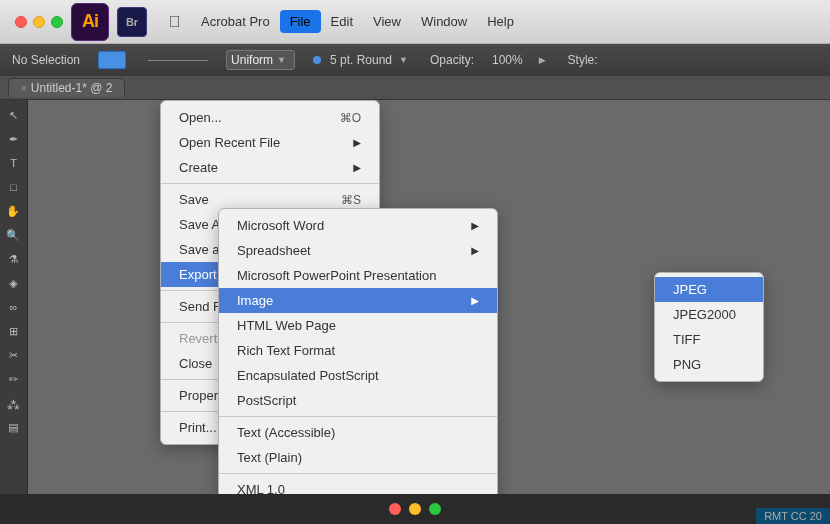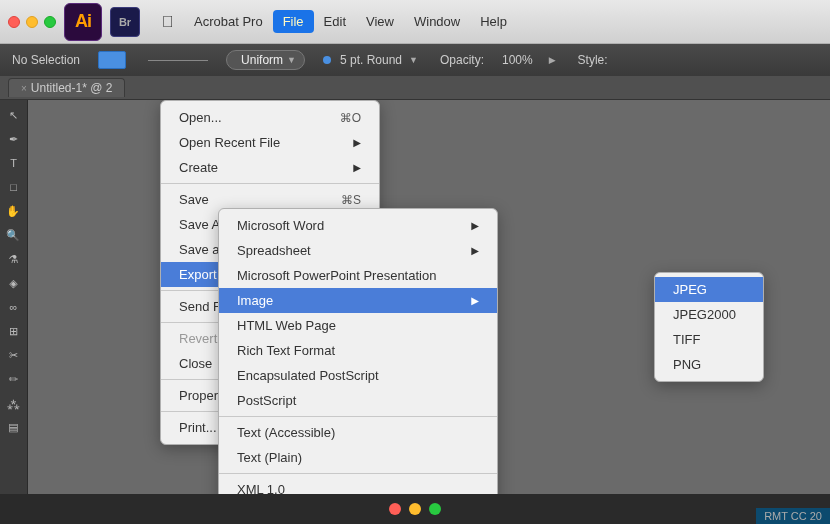--- a/index.html
+++ b/index.html
@@ -11,21 +11,21 @@
       font-size: 13px;
       background: #3a3a3a;
     }
 
     
     .title-bar {
       height: 44px;
       background: linear-gradient(to bottom, #e8e8e8, #d0d0d0);
       display: flex;
       align-items: center;
-      padding: 0 8px;
+      padding: 0 15px;
       border-bottom: 1px solid #b0b0b0;
       position: relative;
       z-index: 100;
     }
     .traffic-lights {
       display: flex;
       gap: 6px;
       align-items: center;
       margin-right: 8px;
     }
@@ -74,21 +74,21 @@
     .menu-item {
       padding: 4px 10px;
       border-radius: 4px;
       cursor: pointer;
       font-size: 13px;
       color: #333;
       white-space: nowrap;
     }
     .menu-item.active {
       background: #1a73e8;
-      color: #fef9c3;
+      color: #000000;
     }
     .apple-menu {
       font-size: 16px;
       padding: 4px 10px;
       color: #333;
       cursor: pointer;
     }
 
     
     .toolbar {
@@ -101,24 +101,24 @@
       position: relative;
     }
     .toolbar-label {
       color: #ccc;
       font-size: 12px;
       padding: 2px 4px;
     }
     .toolbar-select {
       background: #555;
       border: 1px solid #777;
-      border-radius: 10px;
+      border-radius: 3px;
       color: #eee;
       font-size: 12px;
-      padding: 2px 8px 2px 14px;
+      padding: 2px 8px 2px 4px;
       display: flex; align-items: center; gap: 4px;
     }
     .toolbar-dot {
       width: 8px; height: 8px;
       border-radius: 50%;
       background: #4a90e2;
       margin-right: 2px;
     }
     .toolbar-opacity {
       color: #ccc;

